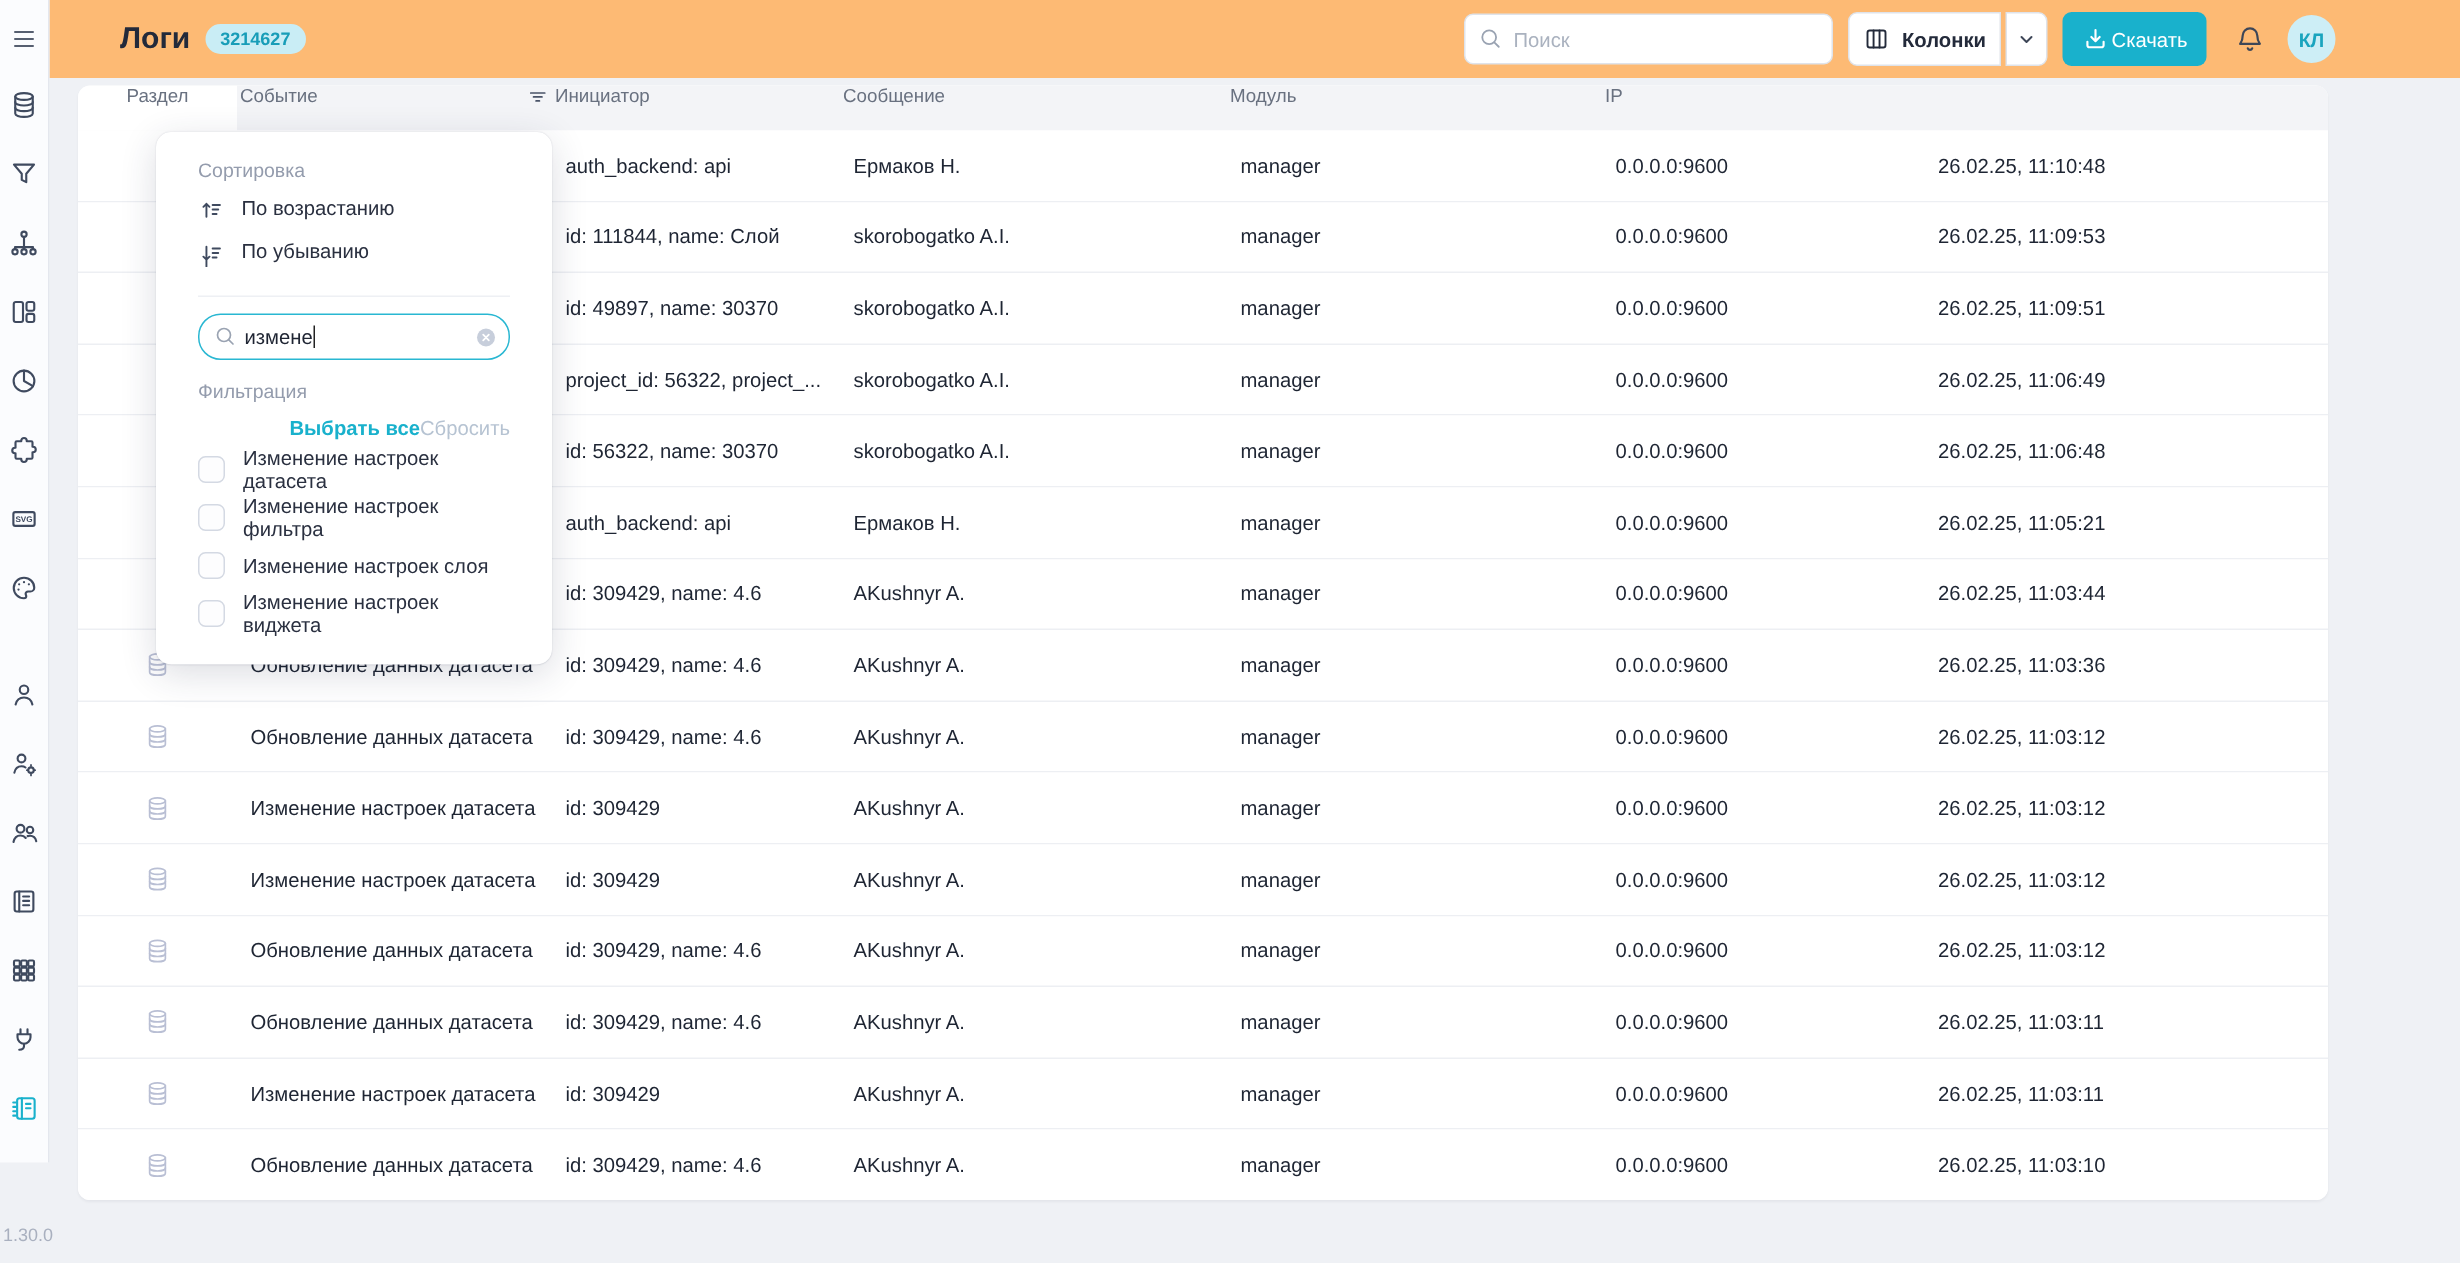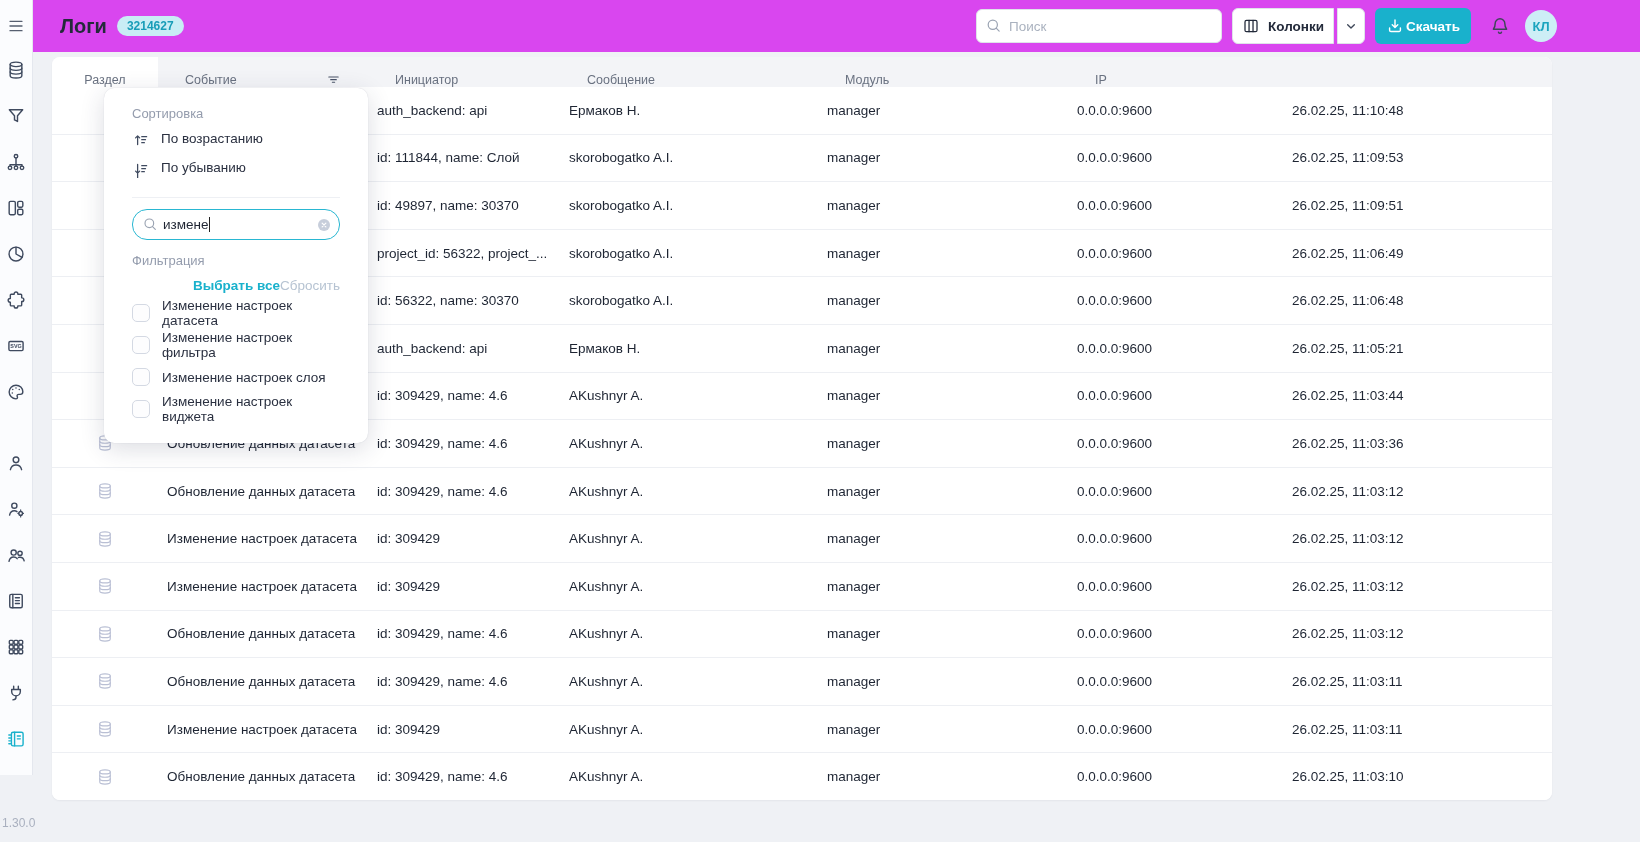--- a/index.html
+++ b/index.html
@@ -1,50 +1,50 @@
 <!DOCTYPE html>
 <html><head>
 <meta charset="utf-8">
 <style>
   *{box-sizing:border-box;margin:0;padding:0}
   html,body{width:1640px;height:842px;overflow:hidden}
   body{font-family:"Liberation Sans",sans-serif;background:#eff1f5;position:relative;color:#1f2533}
 
   
-  .topbar{position:absolute;left:0;top:0;right:0;height:52px;background:#d946ef;display:flex;align-items:center;padding-left:60px;z-index:3}
+  .topbar{position:absolute;left:0;top:0;right:0;height:52px;background:#fdba74;display:flex;align-items:center;padding-left:80px;z-index:3}
   .page-title{font-size:20px;font-weight:700;color:#232a3a}
   .badge{margin-left:10px;padding:3px 10px;border-radius:11px;background:#c9edf5;color:#189db8;font-size:12px;font-weight:600}
   .topbar-right{position:absolute;right:83px;top:0;height:52px;display:flex;align-items:center}
   .search-box{position:relative;width:246px;height:34px}
   .search-box input{width:100%;height:100%;border:1px solid #dfe3ea;border-radius:6px;background:#fff;padding:0 10px 0 32px;font-size:13.5px;color:#1f2533;outline:none;font-family:inherit}
   .search-box input::placeholder{color:#aab2bf}
   .search-box .mag{position:absolute;left:9px;top:8px;width:17px;height:17px;color:#9aa3b2}
   .split{display:flex;margin-left:10px}
   .btn{display:flex;align-items:center;justify-content:center;height:36px;background:#fff;border:1px solid #dfe3ea;border-radius:6px;cursor:pointer;font-family:inherit}
   .btn-columns{width:102px;gap:8px;font-size:13.5px;font-weight:700;color:#232a3a;border-radius:6px 0 0 6px}
   .btn-chev{width:28px;border-radius:0 6px 6px 0;margin-left:3px;color:#3d4657}
-  .btn-download{width:96px;gap:2px;margin-left:10px;background:#19b1cc;border:none;color:#fff;font-size:13.5px;font-weight:700}
+  .btn-download{width:96px;gap:2px;margin-left:10px;background:#19b1cc;border:none;color:#fff;font-size:13.5px;font-weight:400}
   .icon16{width:16px;height:16px}.icon18{width:18px;height:18px}
   .bell{margin-left:18px;width:22px;height:22px;color:#3d4657;cursor:pointer}
   .avatar{margin-left:14px;width:32px;height:32px;border-radius:50%;background:#cdeef6;color:#1aa4be;font-size:13px;font-weight:700;display:flex;align-items:center;justify-content:center;cursor:pointer}
 
   
   .sidebar{position:absolute;left:0;top:0;width:33px;height:775px;background:#fbfcfe;border-right:1px solid #e4e7ee;z-index:4;display:flex;flex-direction:column;align-items:center}
   .hamburger{margin-top:18px;width:20px;height:16px;color:#565f70;cursor:pointer}
   .nav-icons{margin-top:26px;display:flex;flex-direction:column;align-items:center}
   .nav-item{width:20px;height:20px;margin-bottom:26px;color:#3f4a5f;cursor:pointer}
   .nav-item.group-start{margin-top:25px}
   .nav-item.active{color:#19b1cc}
   .nav-item svg,.hamburger svg{width:100%;height:100%}
   .version{position:absolute;left:2px;bottom:-55px;font-size:12px;color:#a9b0bf;white-space:nowrap}
 
   
   .card{position:absolute;left:52px;top:57px;width:1500px;height:743px;background:#fff;border-radius:8px;overflow:hidden;box-shadow:0 1px 2px rgba(16,24,40,.05);z-index:1}
   .thead{display:grid;grid-template-columns:106px 210px 192px 258px 250px 215px 269px;height:30px;background:#f3f4f7;font-size:12.5px;color:#697180}
-  .th{display:flex;align-items:flex-end;padding:0 27px}
+  .th{display:flex;align-items:flex-start;padding:0 2px}
   .th.c0{justify-content:center;background:#fff}
   .th.c1{justify-content:space-between}
   .filter-ico{width:15px;height:15px;color:#4a5368;cursor:pointer}
   .tbody{display:flex;flex-direction:column;height:713px}
   .trow{flex:1;display:grid;grid-template-columns:106px 210px 192px 258px 250px 215px 269px;border-bottom:1px solid #edeff3;font-size:13.5px;color:#1e2533;background:#fff}
   .trow:last-child{border-bottom:none}
   .td{display:flex;align-items:center;padding:0 9px;white-space:nowrap;overflow:hidden}
   .td.c0{justify-content:center}
   .row-ico{width:18px;height:18px;color:#b9bfd4}
 

